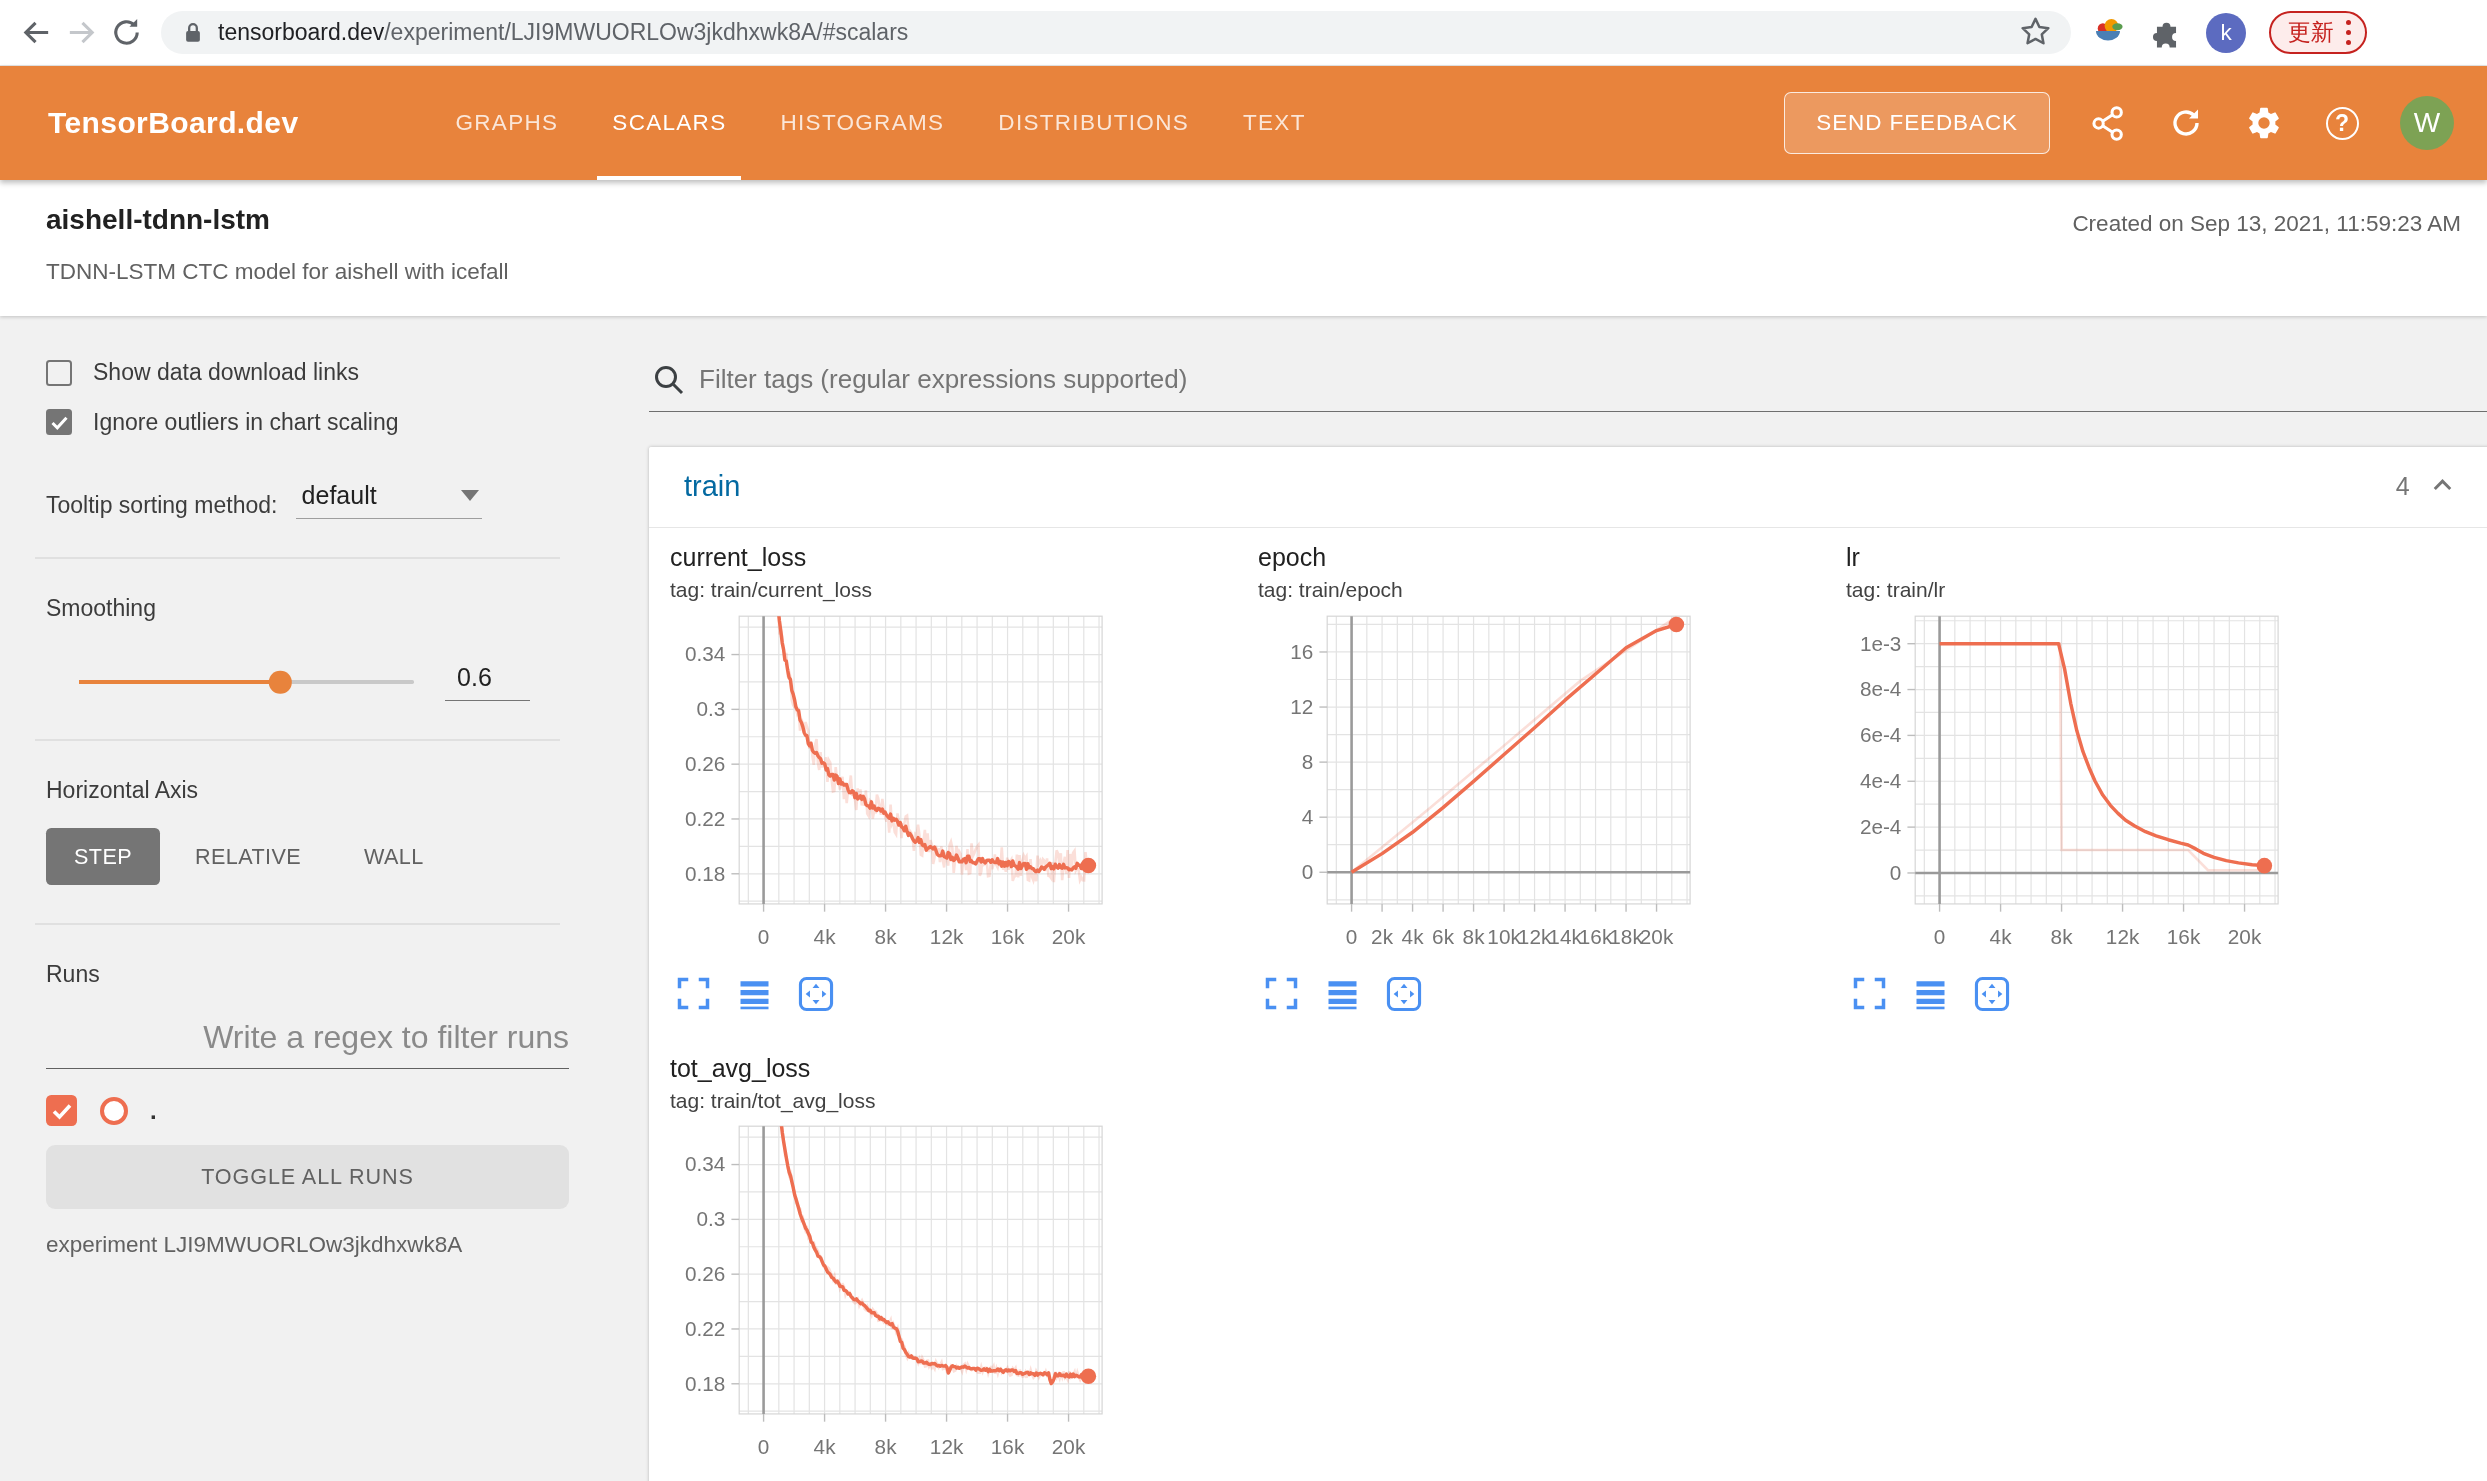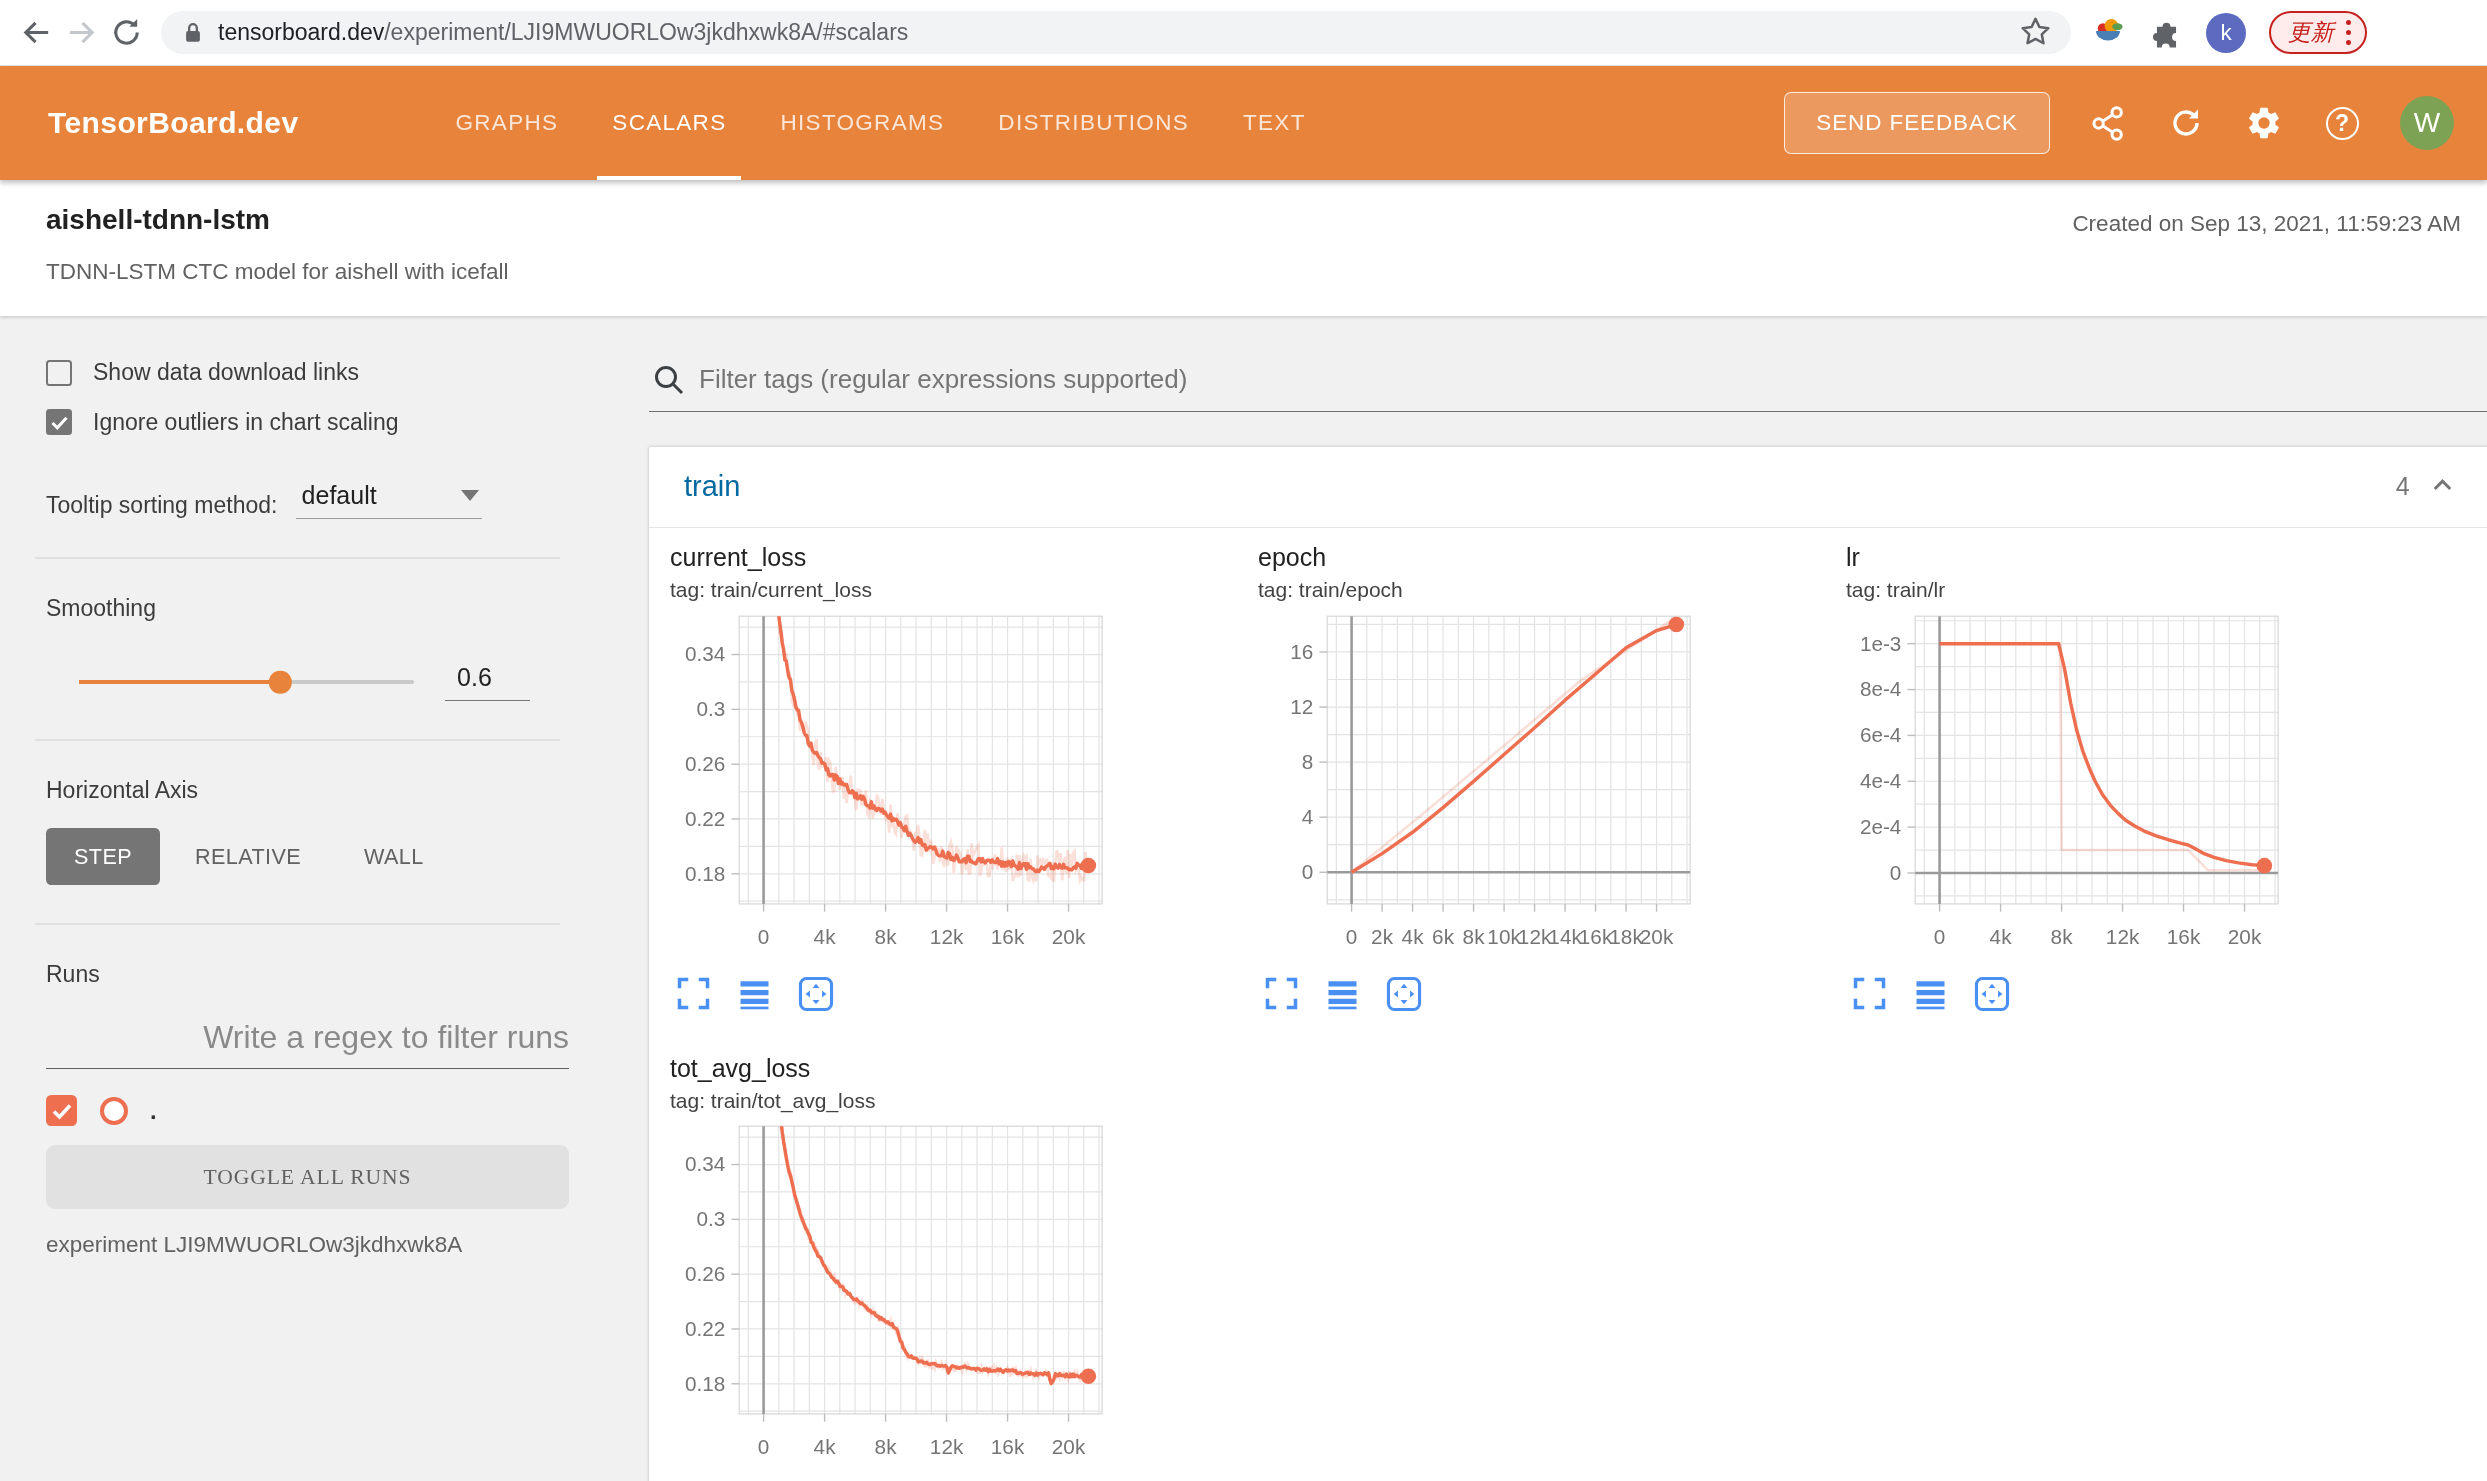--- a/index.html
+++ b/index.html
@@ -11,21 +11,21 @@
     padding:0 14px; border-bottom:0.9px solid #e4e4e4; }
   .nav-btn { width:45px; height:45px; display:flex; align-items:center; justify-content:center; border-radius:50%; }
   .url-pill { margin-left:12px; height:43px; width:1910px; background:#f1f3f4; border-radius:21.6px;
     display:flex; align-items:center; padding:0 19px; }
   .url-text { font-size:23px; color:#202124; margin-left:12px; white-space:nowrap; }
   .url-text .path { color:#5f6368; }
   .chrome-right { display:flex; align-items:center; margin-left:19px; gap:22.5px; }
   .avatar-k { width:40px; height:40px; border-radius:50%; background:#5c6bc0; color:#fff;
     font-size:22.5px; display:flex; align-items:center; justify-content:center; }
   .update-pill { height:43px; border:2.2px solid #c5221f; border-radius:21.6px; background:#fdeceb;
-    color:#c5221f; font-size:23px; display:flex; align-items:center; padding:0 14px 0 17.3px; gap:12px;font-style:italic; }
+    color:#c5221f; font-size:23px; display:flex; align-items:center; padding:0 14px 0 17.3px; gap:12px; }
   .red-dots { display:flex; flex-direction:column; gap:5.2px; }
   .red-dots i { width:5.2px; height:5.2px; border-radius:50%; background:#c5221f; }
 
   
   .tb-header { height:114px; background:#e8833c; display:flex; align-items:center;
     padding:0 33px 0 48px; position:relative; box-shadow:0 2.6px 5.2px rgba(0,0,0,0.25); z-index:5; }
   .tb-logo { color:#fff; font-size:30px; font-weight:bold; letter-spacing:0.4px; }
   .tb-tabs { display:flex; margin-left:130px; height:100%; }
   .tb-tab { color:rgba(255,255,255,0.8); font-size:22.5px; letter-spacing:1.3px; height:100%;
     display:flex; align-items:center; padding:0 27px; position:relative; cursor:pointer; }
@@ -77,21 +77,21 @@
   .runs-input { margin-top:26px; width:523px; }
   .runs-input input { width:100%; border:none; outline:none; background:transparent;
     font-size:32px; color:#14532d; padding:5.2px 0 12px 5.2px; border-bottom:1.7px solid #616161;text-align:right; }
   .runs-input input::placeholder { color:#8a8a8a; }
   .run-row { display:flex; align-items:center; margin-top:26px; }
   .run-cbx { width:31px; height:31px; background:#ee6e50; border-radius:5.2px;
     display:flex; align-items:center; justify-content:center; }
   .run-circle { width:28px; height:28px; border:4.3px solid #ee6e50; border-radius:50%; margin-left:22.5px; background:#fff; }
   .run-name { font-size:24px; color:#333; margin-left:22.5px; font-weight:bold; }
   .toggle-btn { margin-top:19px; width:523px; height:64px; background:#e1e1e1; border:none; border-radius:9px;
-    font-size:21.6px; letter-spacing:0.9px; color:#616161; font-family:Liberation Serif, serif; }
+    font-size:21.6px; letter-spacing:0.9px; color:#616161; font-family:Liberation Sans, sans-serif; }
   .exp-line { margin-top:22.5px; font-size:22.5px; color:#616161; }
 
   
   .main { flex:1; padding:41px 22.5px 0 0; }
   .filter-row { position:relative; width:1841px; }
   .filter-row input { width:100%; border:none; outline:none; background:transparent;
     font-size:26px; color:#424242; padding:7px 0 15.6px 50px; border-bottom:1.7px solid #6f6f6f; }
   .filter-row input::placeholder { color:#757575; }
   .search-ic { position:absolute; left:1.7px; top:5.2px; }
   .card { margin-top:35px; width:1844px; background:#fff; box-shadow:0 0.9px 3.5px rgba(0,0,0,0.25); border-radius:1.7px; }

